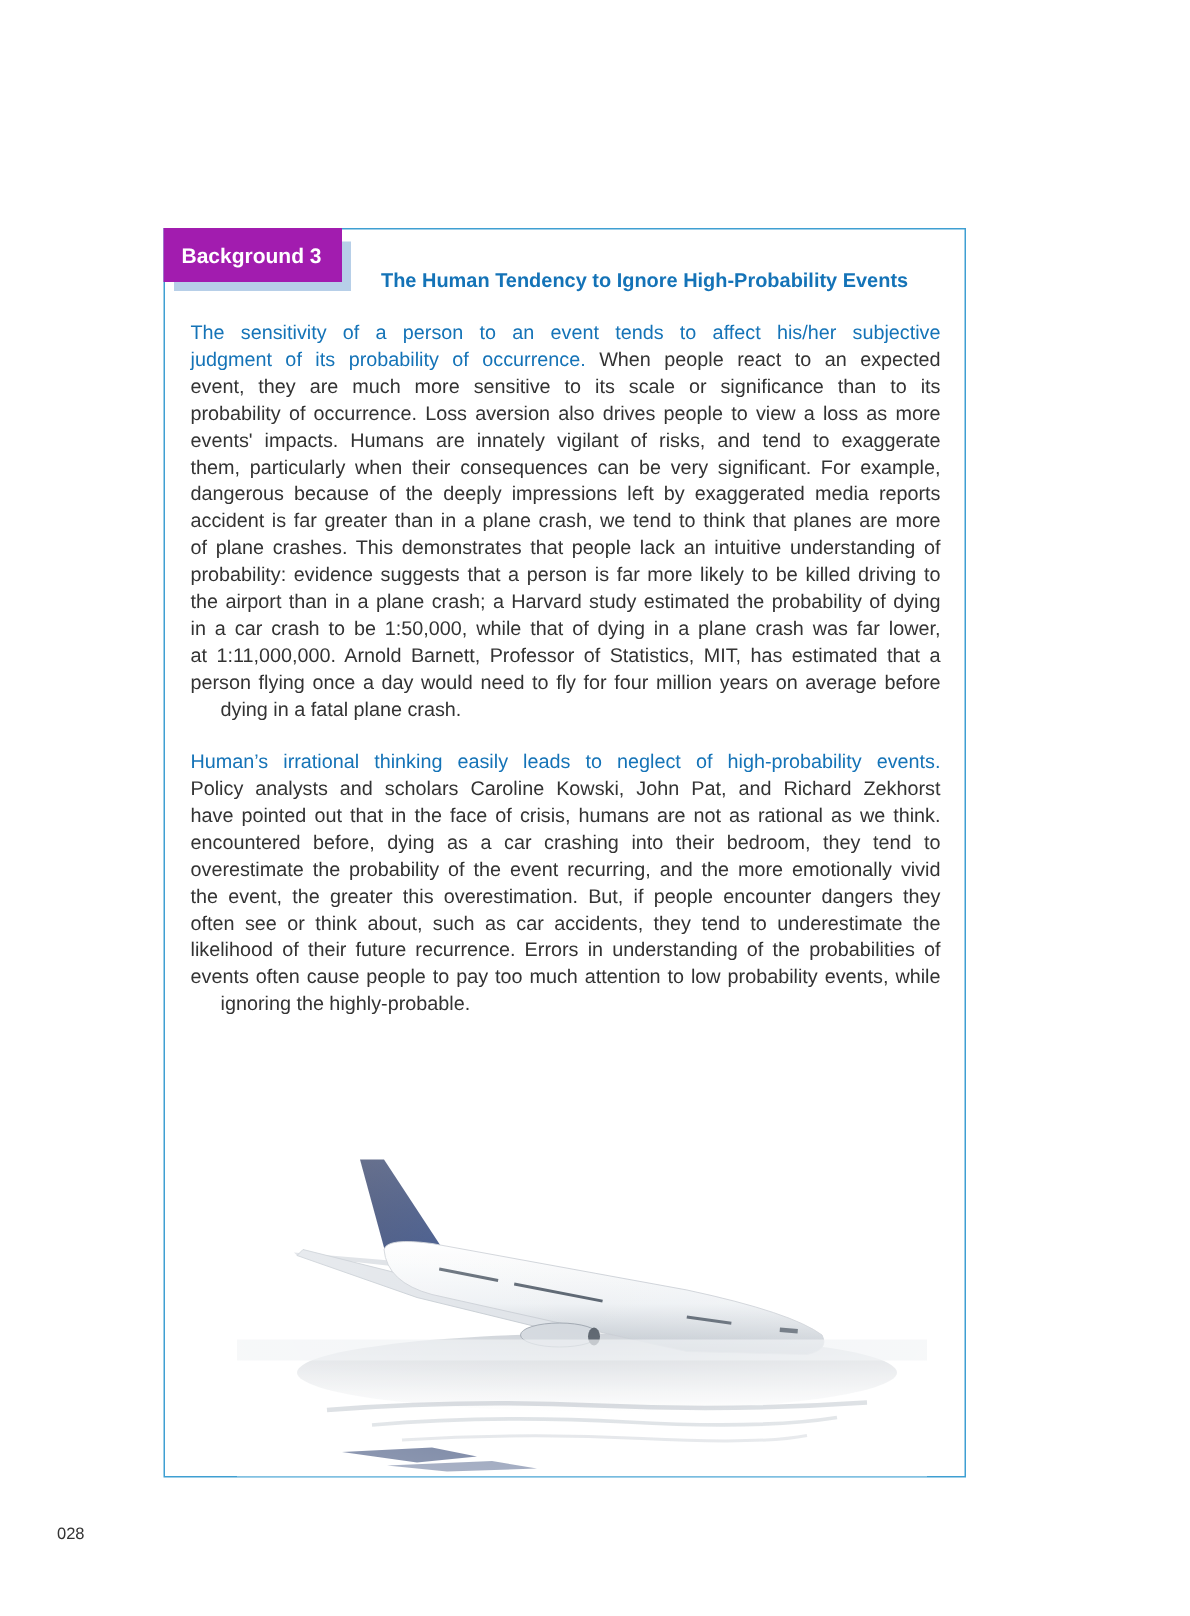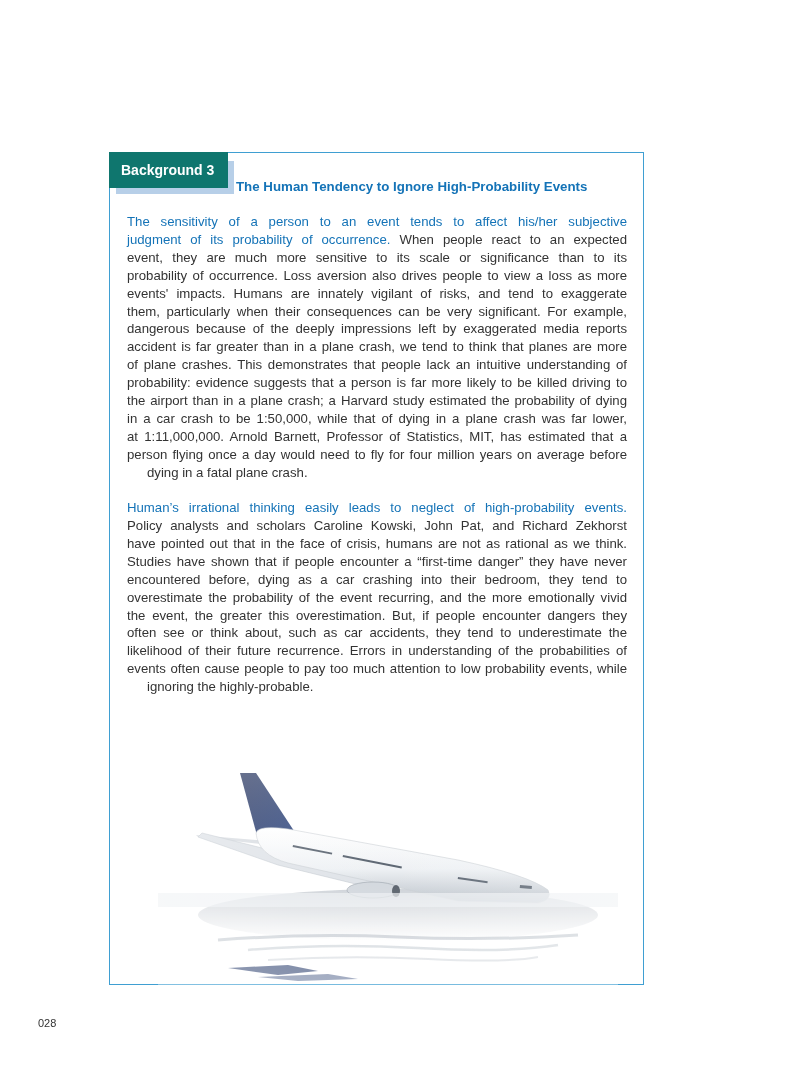--- a/index.html
+++ b/index.html
@@ -8,25 +8,25 @@
     .box {
       position: absolute; left: 109px; top: 152px; width: 535px; height: 833px;
       border: 1.3px solid #3f9fd2; box-sizing: border-box; background: #fff;
     }
     .badge-shadow {
       position: absolute; left: 116px; top: 161px; width: 118px; height: 33px;
       background: #b7cfe8;
     }
     .badge {
       position: absolute; left: 109px; top: 152px; width: 119px; height: 36px;
-      background: #0f766e; color: #fff; font-weight: bold; font-size: 14px;
+      background: #a21caf; color: #fff; font-weight: bold; font-size: 14px;
       line-height: 36px; padding-left: 12px; box-sizing: border-box;
     }
     .title {
-      position: absolute; left: 236px; top: 179px; font-size: 13.3px; font-weight: bold;
+      position: absolute; left: 254px; top: 179px; font-size: 13.3px; font-weight: bold;
       color: #1473b7; white-space: nowrap; text-align: right;
     }
     .content {
       position: absolute; left: 127px; top: 213px; width: 500px;
       font-size: 13.2px; line-height: 17.9px; color: #333;
       text-align: justify;
     }
     .para { margin: 0 0 17.5px 0; }
     .lead { color: #1473b7; font-weight: normal; }
     .line { display: block; text-align: justify; text-align-last: justify; white-space: nowrap; }
@@ -58,21 +58,20 @@
       <span class="line">the airport than in a plane crash; a Harvard study estimated the probability of dying</span>
       <span class="line">in a car crash to be 1:50,000, while that of dying in a plane crash was far lower,</span>
       <span class="line">at 1:11,000,000. Arnold Barnett, Professor of Statistics, MIT, has estimated that a</span>
       <span class="line">person flying once a day would need to fly for four million years on average before</span>
       <span class="line last">dying in a fatal plane crash.</span>
     </div>
   <div class="para" id="para-1">
       <span class="line"><span class="lead">Human’s irrational thinking easily leads to neglect of high-probability events.</span></span>
       <span class="line">Policy analysts and scholars Caroline Kowski, John Pat, and Richard Zekhorst</span>
       <span class="line">have pointed out that in the face of crisis, humans are not as rational as we think.</span>
-      <span class="line">Studies have shown that if people encounter a “first-time danger” they have never</span>
       <span class="line">encountered before, dying as a car crashing into their bedroom, they tend to</span>
       <span class="line">overestimate the probability of the event recurring, and the more emotionally vivid</span>
       <span class="line">the event, the greater this overestimation. But, if people encounter dangers they</span>
       <span class="line">often see or think about, such as car accidents, they tend to underestimate the</span>
       <span class="line">likelihood of their future recurrence. Errors in understanding of the probabilities of</span>
       <span class="line">events often cause people to pay too much attention to low probability events, while</span>
       <span class="line last">ignoring the highly-probable.</span>
     </div>
 </div>
 

